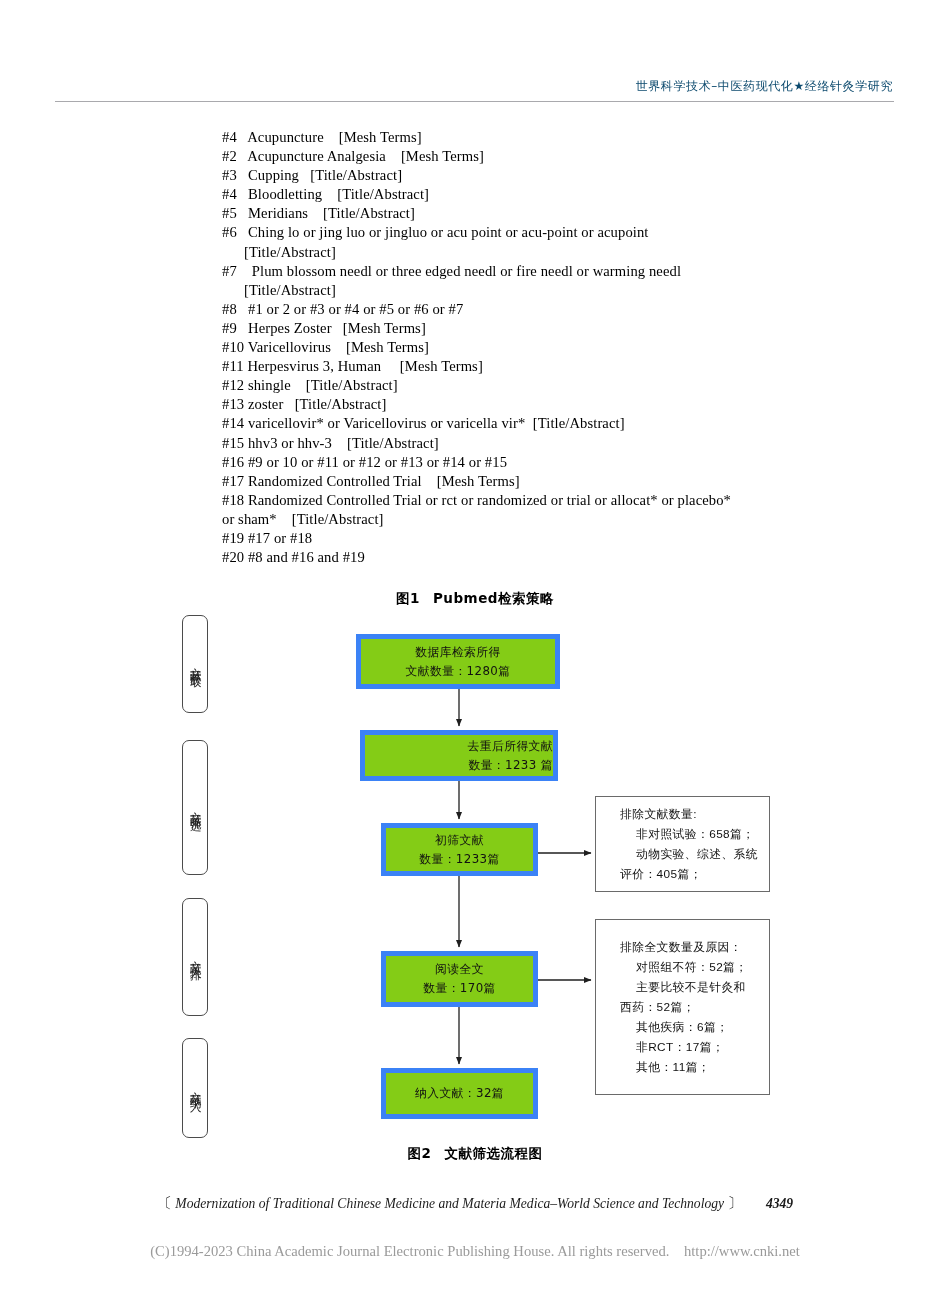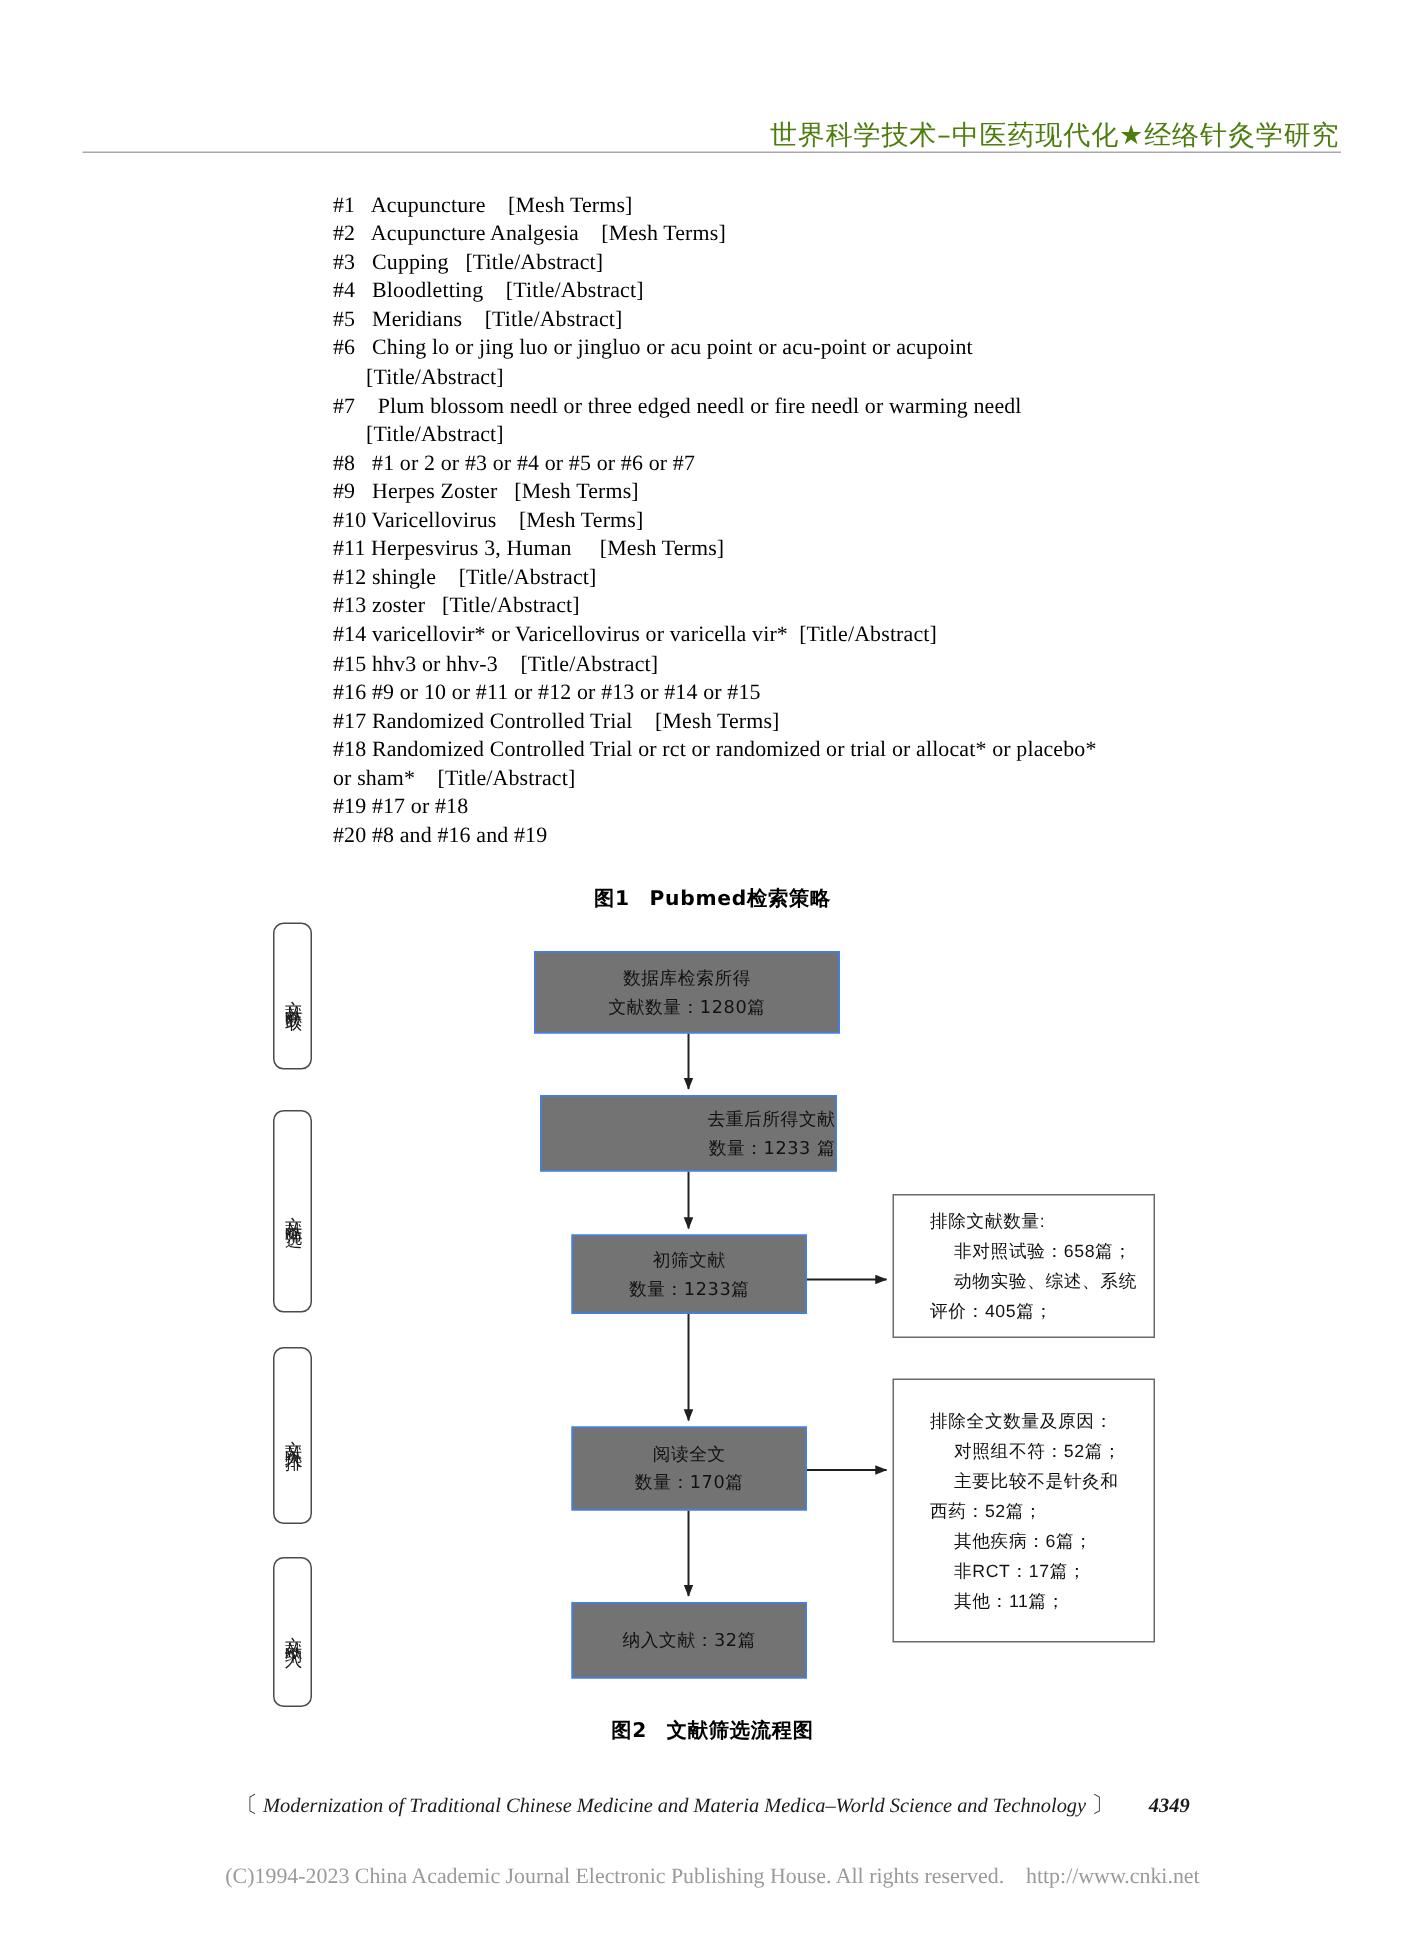--- a/index.html
+++ b/index.html
@@ -15,23 +15,23 @@
     color: #000;
     overflow: hidden;
   }
 
   
   #running-head {
     position: absolute;
     top: 78px;
     right: 57px;
     font-family: "DejaVu Sans", "Liberation Sans", sans-serif;
-    font-size: 18px;
+    font-size: 12px;
     letter-spacing: 0.6px;
-    color: #4d7c0f;
+    color: #0c4a6e;
     white-space: nowrap;
   }
   #header-rule {
     position: absolute;
     top: 101px;
     left: 55px;
     width: 839px;
     height: 1px;
     background: #a9a9ad;
   }
@@ -95,22 +95,22 @@
     position: absolute;
     left: 0;
     top: 0;
     width: 950px;
     height: 1290px;
     pointer-events: none;
   }
   .node {
     position: absolute;
     box-sizing: border-box;
-    border: 1px solid #3b82f6;
-    background: #737373;
+    border: 5px solid #3b82f6;
+    background: #84cc16;
     font-family: "DejaVu Sans", "Liberation Sans", sans-serif;
     font-size: 11.8px;
     line-height: 19px;
     color: #111;
     display: flex;
     flex-direction: column;
     align-items: center;
     justify-content: center;
     text-align: center;
     letter-spacing: 0.4px;
@@ -165,21 +165,21 @@
     white-space: pre;
   }
 </style>
 </head>
 <body>
 
 <div id="running-head">世界科学技术–中医药现代化★经络针灸学研究</div>
 <div id="header-rule"></div>
 
 <div id="search-strategy">
-    <div class="sline">#1   Acupuncture    [Mesh Terms]</div>
+    <div class="sline">#4   Acupuncture    [Mesh Terms]</div>
     <div class="sline">#2   Acupuncture Analgesia    [Mesh Terms]</div>
     <div class="sline">#3   Cupping   [Title/Abstract]</div>
     <div class="sline">#4   Bloodletting    [Title/Abstract]</div>
     <div class="sline">#5   Meridians    [Title/Abstract]</div>
     <div class="sline">#6   Ching lo or jing luo or jingluo or acu point or acu-point or acupoint</div>
     <div class="sline indent">[Title/Abstract]</div>
     <div class="sline">#7    Plum blossom needl or three edged needl or fire needl or warming needl</div>
     <div class="sline indent">[Title/Abstract]</div>
     <div class="sline">#8   #1 or 2 or #3 or #4 or #5 or #6 or #7</div>
     <div class="sline">#9   Herpes Zoster   [Mesh Terms]</div>

